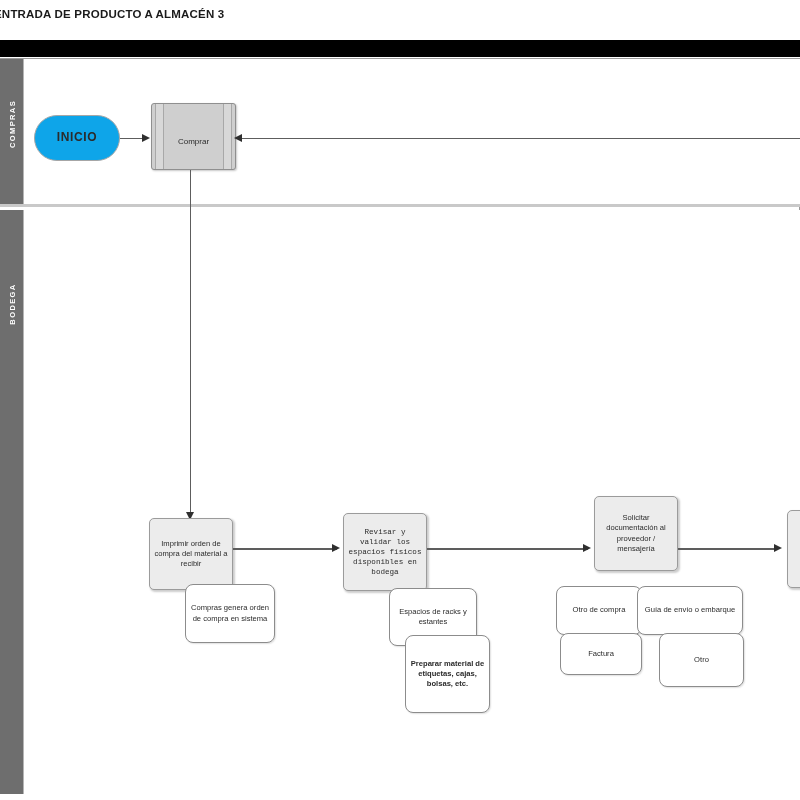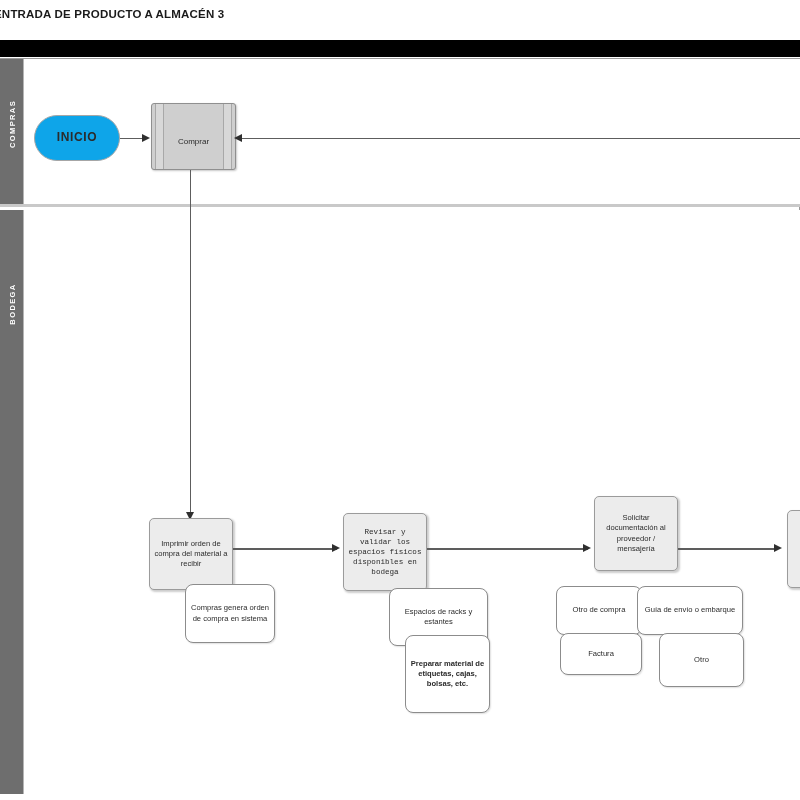--- a/index.html
+++ b/index.html
@@ -249,21 +249,21 @@
       <span class="node-label">Compras genera orden de compra en sistema</span>
     </div>
 
     <div class="conn conn-h" style="left:233px; top:548px; width:104px;"></div>
     <div class="arrowhead arrow-right" style="left:332px; top:544px;"></div>
 
     <div class="node task" style="left:343px; top:513px; width:84px; height:78px;font-family:Liberation Mono, monospace;">
       <span class="node-label">Revisar y validar los espacios físicos disponibles en bodega</span>
     </div>
 
-    <div class="node note" style="left:389px; top:588px; width:99px; height:58px;justify-content:center;">
+    <div class="node note" style="left:389px; top:588px; width:88px; height:58px;justify-content:center;">
       <span class="node-label">Espacios de racks y estantes</span>
     </div>
 
     <div class="node note" style="left:405px; top:635px; width:85px; height:78px;font-weight:bold;">
       <span class="node-label">Preparar material de etiquetas, cajas, bolsas, etc.</span>
     </div>
 
     <div class="conn conn-h" style="left:427px; top:548px; width:161px;"></div>
     <div class="arrowhead arrow-right" style="left:583px; top:544px;"></div>
 

